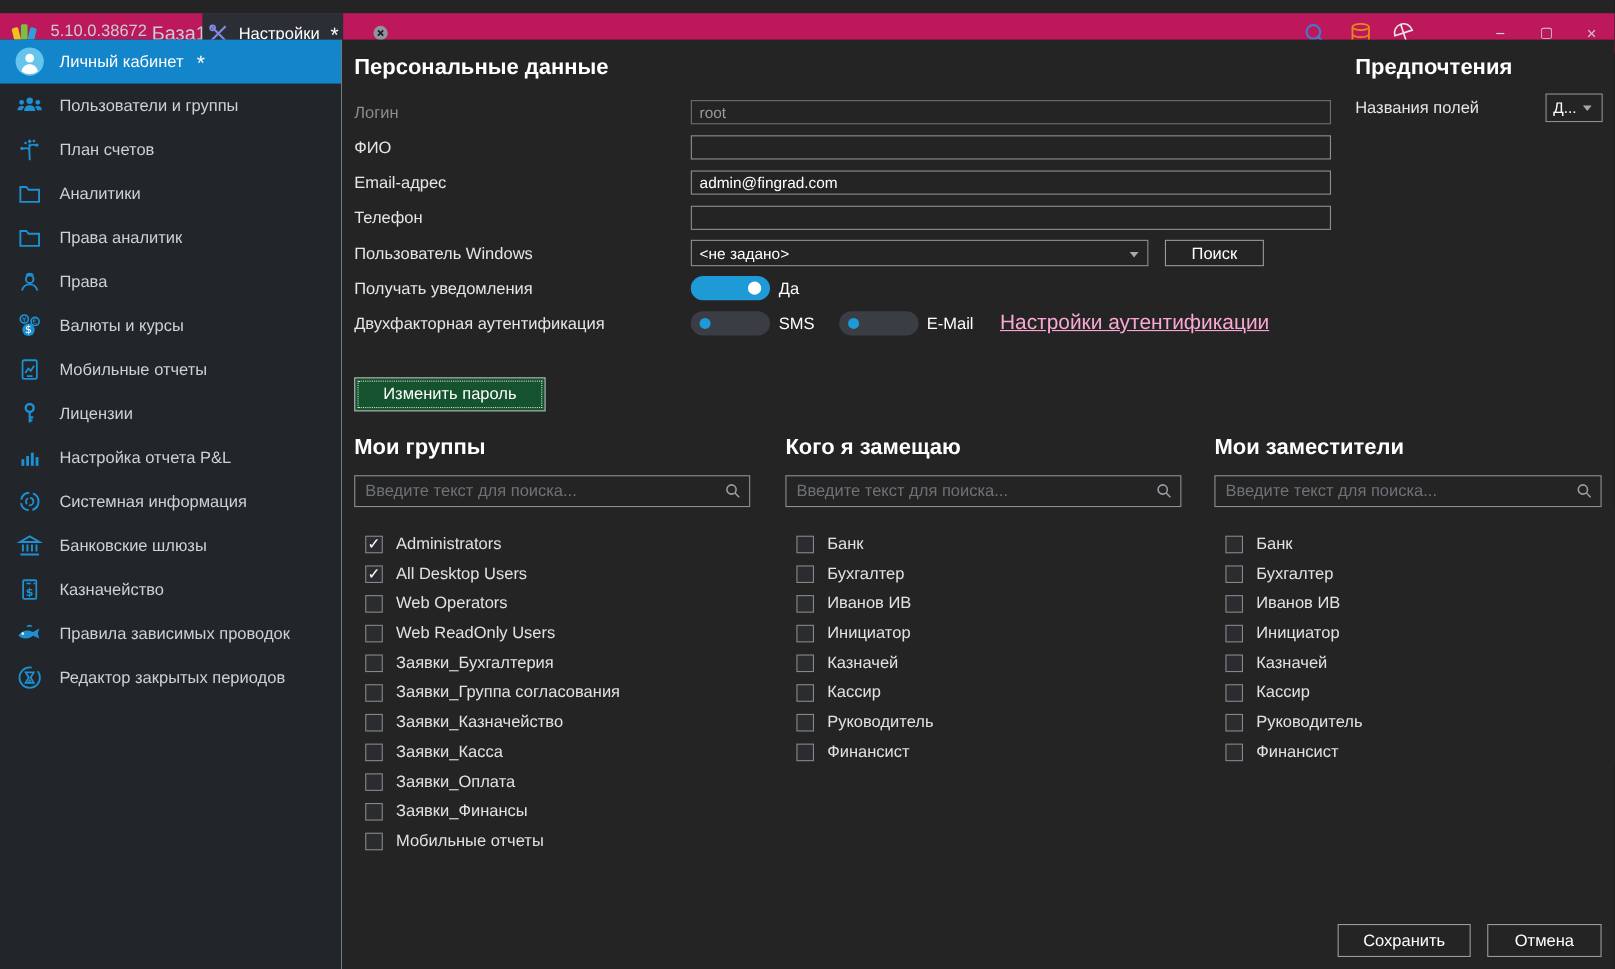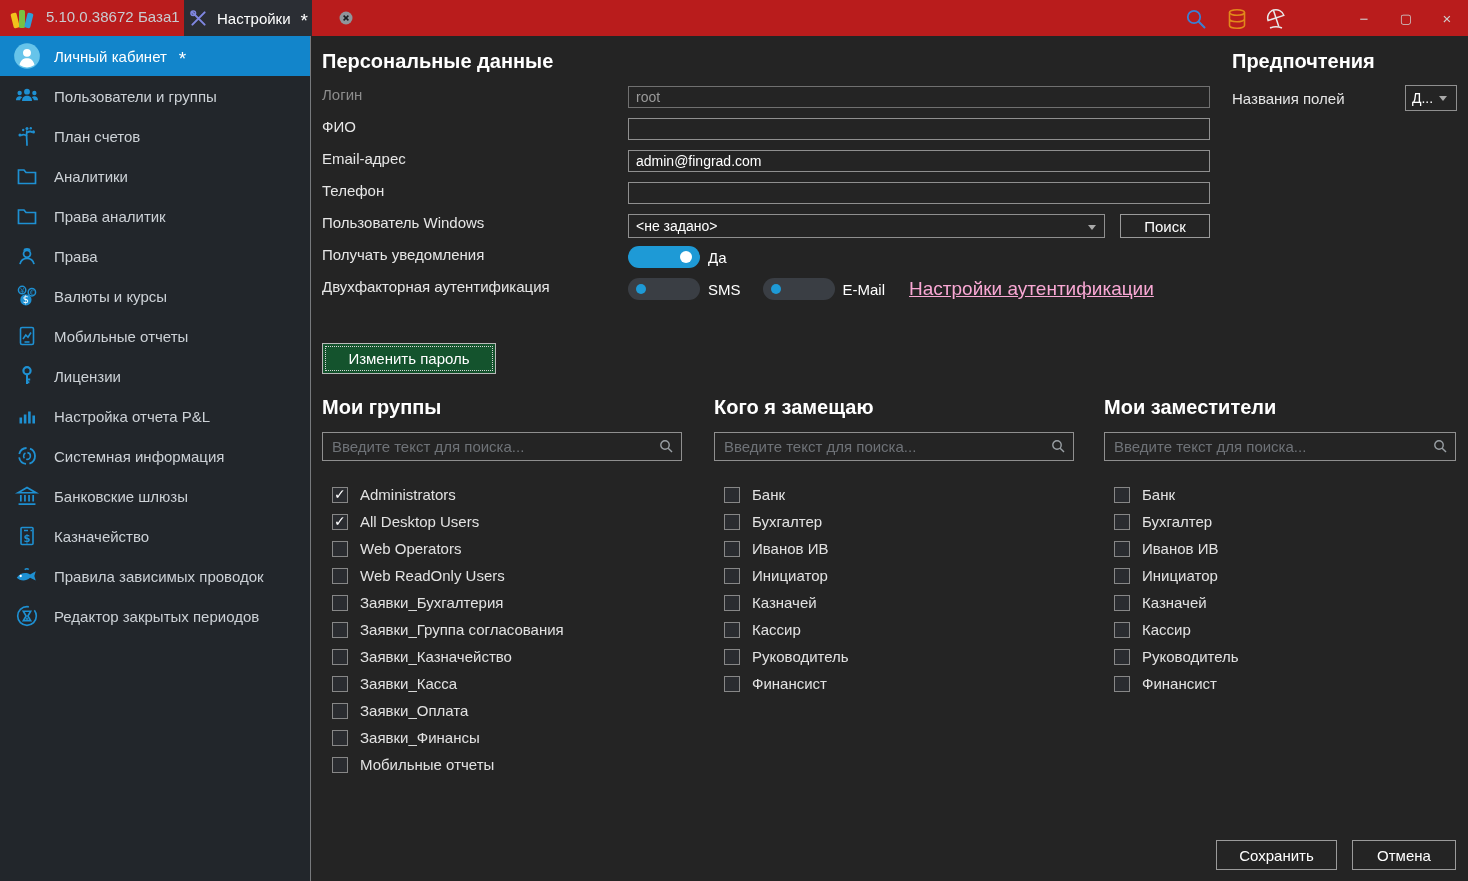--- a/index.html
+++ b/index.html
@@ -1,24 +1,24 @@
 <!DOCTYPE html>
 <html><head>
 <meta charset="utf-8">
 <style>
   * { box-sizing: border-box; margin: 0; padding: 0; }
   html,body { width:1468px; height:881px; background:#161719; }
   body { font-family:"Liberation Sans","DejaVu Sans",sans-serif; color:#e6e6e6; }
   .app { position:relative; width:1468px; height:881px; background:#242424; overflow:hidden; }
 
   
-  .titlebar { position:absolute; top:0; left:0; width:1468px; height:36px; background:#b91c1c; display:flex; align-items:center; }
+  .titlebar { position:absolute; top:12px; left:0; width:1468px; height:36px; background:#be185d; display:flex; align-items:center; }
   .app-logo { position:absolute; left:9px; top:5px; width:26px; height:26px; }
   .tb-version { position:absolute; left:46px; top:8px; font-size:15px; color:#c9ccd0; }
-  .tb-dbname  { position:absolute; left:138px; top:8px; font-size:15px; color:#c9ccd0; }
+  .tb-dbname  { position:absolute; left:138px; top:8px; font-size:18px; color:#c9ccd0; }
   .tb-tab { position:absolute; left:184px; top:0; height:36px; width:128px; background:#2b2e34; display:flex; align-items:center; padding-left:4px; }
   .tb-tab .tab-label { font-size:15px; color:#fff; margin-left:8px; }
   .tb-tab .tab-star { font-size:19px; color:#fff; margin-left:10px; line-height:10px; position:relative; top:3px; }
   .tab-close { position:absolute; left:339px; top:11px; width:14px; height:14px; cursor:pointer; }
   .tb-icon { position:absolute; top:7px; width:24px; height:24px; }
   .tb-btn { position:absolute; top:0; width:40px; height:36px; display:flex; align-items:center; justify-content:center; font-size:15px; color:#cfcfcf; }
   .tb-btn.max { font-size:13px; }
 
   
   .sidebar { position:absolute; top:36px; left:0; width:311px; bottom:0; background:#22262b; border-right:1px solid #77797c; }
@@ -26,27 +26,27 @@
   .nav-item .nav-ico { width:28px; height:28px; flex:0 0 28px; display:flex; align-items:center; justify-content:center; }
   .nav-item .nav-label { margin-left:13px; white-space:nowrap; }
   .nav-item.active { background:#1285cb; color:#ffffff; }
   .nav-star { font-size:19px; color:#fff; margin-left:12px; line-height:10px; position:relative; top:3px; }
 
   
   .main { position:absolute; top:36px; left:311px; right:0; bottom:0; background:#242424; }
   .sec-title { position:absolute; font-size:20px; font-weight:bold; color:#ffffff; white-space:nowrap; }
 
   .form { position:absolute; left:11px; top:50px; width:900px; }
-  .form-row { display:flex; align-items:flex-start; height:32px; }
+  .form-row { display:flex; align-items:center; height:32px; }
   .f-label { width:306px; font-size:15px; color:#e6e6e6; }
   .f-label.dim { color:#8c8c8c; }
   .f-ctl { width:582px; display:flex; align-items:center; }
   .txt { width:582px; height:22px; background:#242424; border:1px solid #8f8f8f; color:#fff; font-size:14px; padding:0 7px; font-family:"Liberation Sans","DejaVu Sans",sans-serif; outline:none; }
   .txt.dim { color:#9a9a9a; border-color:#707070; }
-  .selectbox { position:relative; width:477px; height:24px; border:1px solid #8f8f8f; background:#242424; display:flex; align-items:center; padding:0 7px; font-size:14px; color:#fff; cursor:pointer; }
+  .selectbox { position:relative; width:416px; height:24px; border:1px solid #8f8f8f; background:#242424; display:flex; align-items:center; padding:0 7px; font-size:14px; color:#fff; cursor:pointer; }
   .selectbox .arrow { position:absolute; right:8px; top:10px; width:0; height:0; border-left:4px solid transparent; border-right:4px solid transparent; border-top:5px solid #a9a9a9; }
   .btn { background:#242424; border:1px solid #9a9a9a; color:#fff; font-size:15px; font-family:"Liberation Sans","DejaVu Sans",sans-serif; cursor:pointer; }
   .btn.search-win { width:90px; height:24px; margin-left:15px; }
 
   .toggle { position:relative; width:72px; height:22px; border-radius:11px; cursor:pointer; }
   .toggle.on { background:#1e9ad6; }
   .toggle.on .knob { position:absolute; right:8px; top:5px; width:12px; height:12px; border-radius:50%; background:#fff; }
   .toggle.off { background:#3a3e44; }
   .toggle.off .knob { position:absolute; left:8px; top:6px; width:10px; height:10px; border-radius:50%; background:#1e9ad6; }
   .tgl-cap { font-size:15px; color:#fff; margin-left:8px; }

